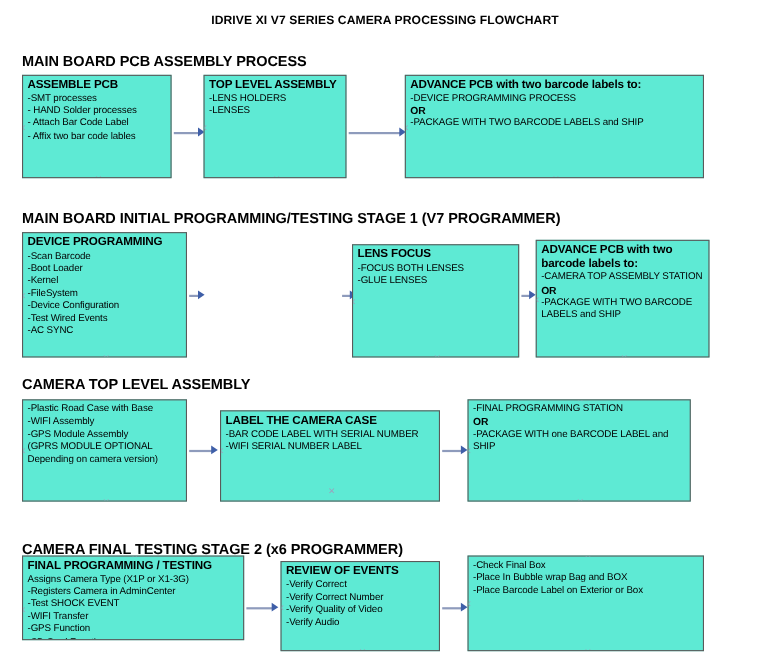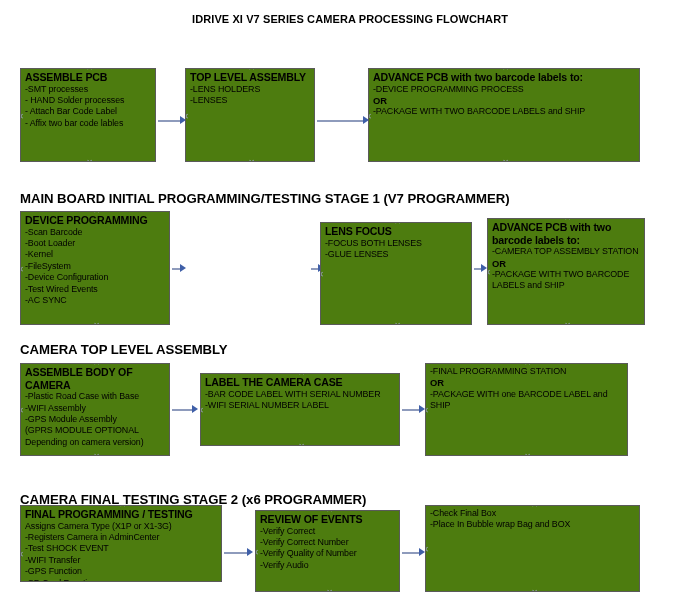--- a/index.html
+++ b/index.html
@@ -37,21 +37,21 @@
     position: absolute;
     font-size: 13.2px;
     font-weight: bold;
     letter-spacing: -0.05px;
     white-space: nowrap;
   }
   
   .pbox {
     position: absolute;
     box-sizing: border-box;
-    background: #4d7c0f;
+    background: #5eead4;
     border: 1.4px solid #5a5a5a;
     padding: 2px 3px 2px 4px;
     overflow: hidden;
   }
   .pbox .bt {
     font-size: 10.6px;
     font-weight: bold;
     line-height: 12.6px;
     white-space: nowrap;
     letter-spacing: -0.15px;
@@ -96,20 +96,21 @@
     border-left: 6px solid #3f5fa8;
   }
 </style>
 </head>
 <body>
 
 <div id="canvas">
 
   <div class="doc-title">IDRIVE XI V7 SERIES CAMERA PROCESSING FLOWCHART</div>
 
+  <div class="section-heading" style="left:20px; top:48px;">MAIN BOARD PCB ASSEMBLY PROCESS</div>
 
   <div class="pbox" style="left:20px; top:68px; width:136px; height:94px;">
     <div class="bt">ASSEMBLE PCB</div>
     <div class="bl">-SMT processes</div>
     <div class="bl">- HAND Solder processes</div>
     <div class="bl">- Attach Bar Code Label</div>
     <div class="bl">- Affix two bar code lables</div>
     <span class="handle" style="left:65px; top:-5px;"></span>
     <span class="handle" style="left:65px; top:90px;"></span>
     <span class="handle" style="left:-4px; top:44px;"></span>
@@ -187,36 +188,35 @@
     <div class="bl" style="white-space:normal;">-PACKAGE WITH TWO BARCODE LABELS and SHIP</div>
     <span class="handle" style="left:76px; top:-5px;"></span>
     <span class="handle" style="left:76px; top:103px;"></span>
     <span class="handle" style="left:-4px; top:50px;"></span>
     <span class="handle" style="left:155px; top:50px;"></span>
   </div>
 
   <div class="section-heading" style="left:20px; top:342px;">CAMERA TOP LEVEL ASSEMBLY</div>
 
   <div class="pbox" style="left:20px; top:363px; width:150px; height:93px;">
-    <div class="bt wrap">ASSEMBLE BODY OF CAMERA</div>
     <div class="bl">-Plastic Road Case with Base</div>
     <div class="bl">-WIFI Assembly</div>
     <div class="bl">-GPS Module Assembly</div>
     <div class="bl">(GPRS MODULE OPTIONAL</div>
     <div class="bl">Depending on camera version)</div>
     <span class="handle" style="left:72px; top:-5px;"></span>
     <span class="handle" style="left:72px; top:89px;"></span>
     <span class="handle" style="left:-4px; top:43px;"></span>
     <span class="handle" style="left:147px; top:43px;"></span>
   </div>
 
   <div class="conn" style="left:172px; top:409px; width:22px;"></div>
   <div class="conn-head" style="left:192px; top:405px;"></div>
 
-  <div class="pbox" style="left:200px; top:373px; width:200px; height:73px;">
+  <div class="pbox" style="left:200px; top:373px; width:200px; height:83px;">
     <div class="bt">LABEL THE CAMERA CASE</div>
     <div class="bl">-BAR CODE LABEL WITH SERIAL NUMBER</div>
     <div class="bl">-WIFI SERIAL NUMBER LABEL</div>
     <span class="handle" style="left:97px; top:-5px;"></span>
     <span class="handle" style="left:97px; top:69px;"></span>
     <span class="handle" style="left:-4px; top:33px;"></span>
     <span class="handle" style="left:197px; top:33px;"></span>
   </div>
 
   <div class="conn" style="left:402px; top:409px; width:20px;"></div>
@@ -248,33 +248,34 @@
     <span class="handle" style="left:199px; top:45px;"></span>
   </div>
 
   <div class="conn" style="left:224px; top:552px; width:25px;"></div>
   <div class="conn-head" style="left:247px; top:548px;"></div>
 
   <div class="pbox" style="left:255px; top:510px; width:145px; height:82px;">
     <div class="bt">REVIEW OF EVENTS</div>
     <div class="bl">-Verify Correct</div>
     <div class="bl">-Verify Correct Number</div>
-    <div class="bl">-Verify Quality of Number</div>
+    <div class="bl">-Verify Quality of Video</div>
     <div class="bl">-Verify Audio</div>
     <span class="handle" style="left:70px; top:-5px;"></span>
     <span class="handle" style="left:70px; top:78px;"></span>
     <span class="handle" style="left:-4px; top:38px;"></span>
     <span class="handle" style="left:142px; top:38px;"></span>
   </div>
 
   <div class="conn" style="left:402px; top:552px; width:20px;"></div>
   <div class="conn-head" style="left:419px; top:548px;"></div>
 
   <div class="pbox" style="left:425px; top:505px; width:215px; height:87px;">
     <div class="bl"> -Check Final Box</div>
     <div class="bl">-Place In Bubble wrap Bag and BOX</div>
+    <div class="bl">-Place Barcode Label on Exterior or Box</div>
     <span class="handle" style="left:105px; top:-5px;"></span>
     <span class="handle" style="left:105px; top:83px;"></span>
     <span class="handle" style="left:-4px; top:40px;"></span>
     <span class="handle" style="left:212px; top:40px;"></span>
   </div>
 
 </div>
 
 </body></html>

